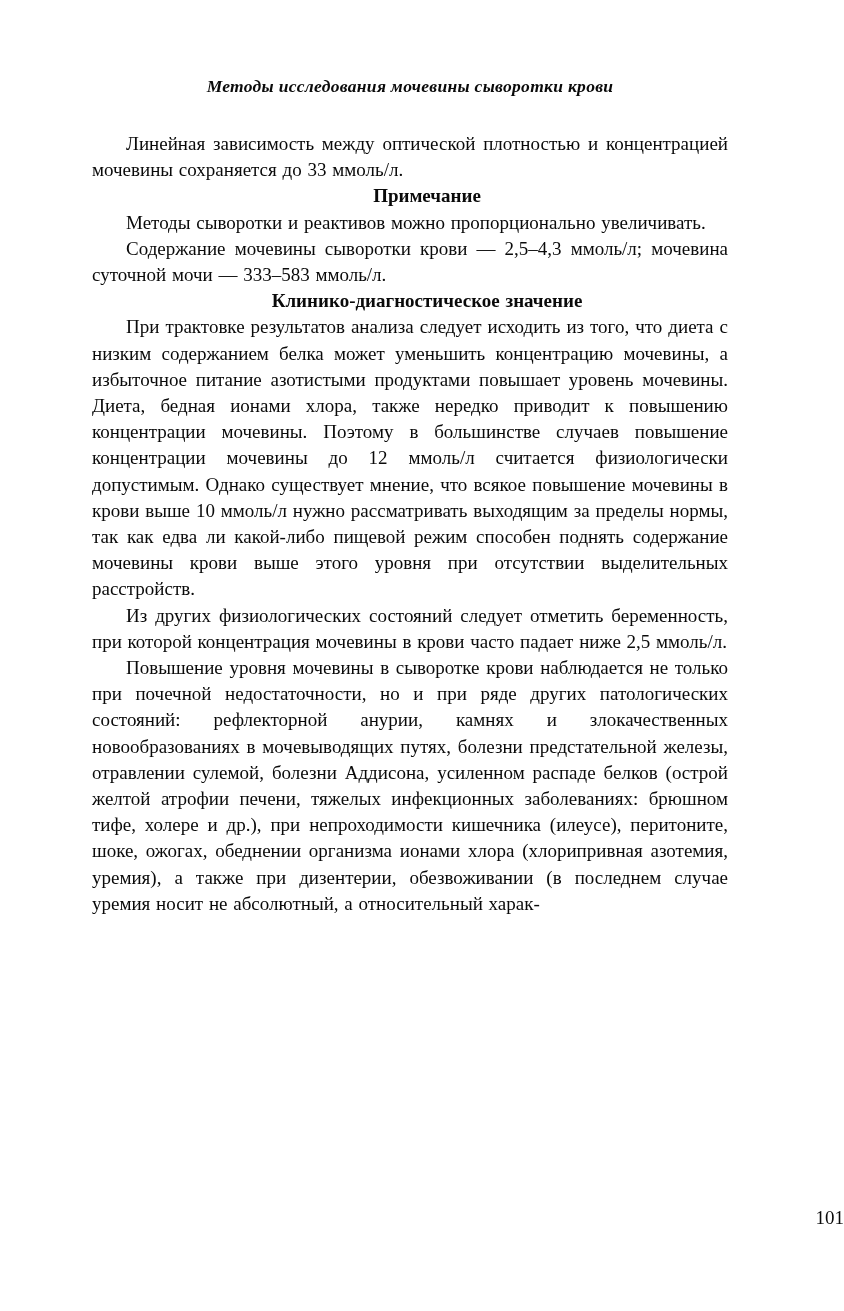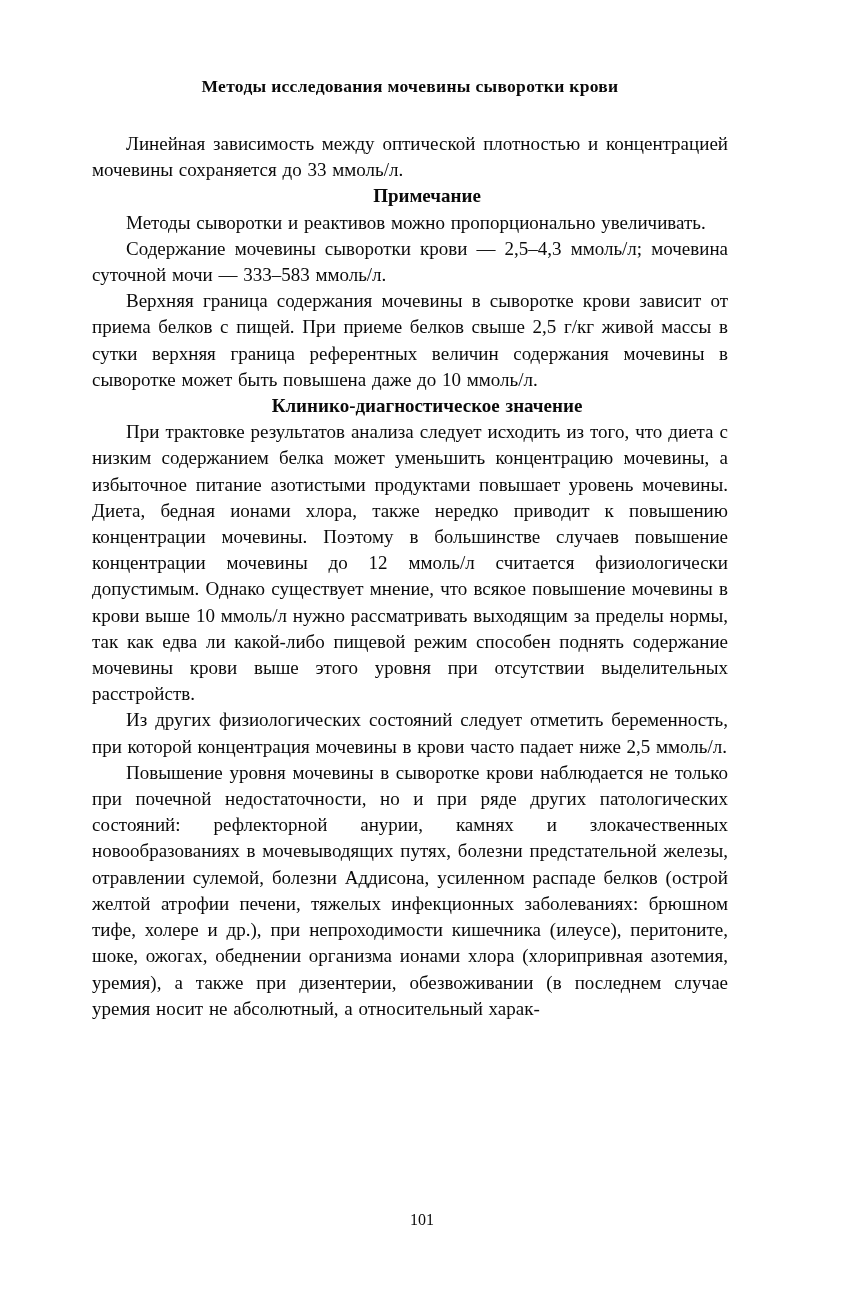--- a/index.html
+++ b/index.html
@@ -22,58 +22,58 @@
     left: 92px;
     top: 76px;
     width: 636px;
   }
   .running-head {
     text-align: center;
     font-weight: bold;
     font-size: 17.5px;
     letter-spacing: 0.3px;
     margin: 0 0 34px 0;
+    font-style: italic;
   }
   .para {
     margin: 0;
     font-size: 19px;
     line-height: 26.2px;
     text-align: justify;
     text-indent: 34px;
     word-spacing: 1px;
   }
   .para.heading {
     font-weight: bold;
     text-align: center;
   }
   .page-number {
     position: absolute;
     left: 0;
     bottom: 82px;
     width: 100%;
-    text-align: center;
-    font-size: 16px;
+    text-align: right;
+    font-size: 19px;
   }
 </style>
 </head>
 <body>
 
 <div class="page">
   <div class="content">
     <div class="running-head">Методы исследования мочевины сыворотки крови</div>
 
     <p class="para">Линейная зависимость между оптической плотностью и концентрацией мочевины сохраняется до 33 ммоль/л.</p>
 
     <p class="para heading">Примечание</p>
 
     <p class="para">Методы сыворотки и реактивов можно пропорционально увеличивать.</p>
 
     <p class="para">Содержание мочевины сыворотки крови — 2,5–4,3 ммоль/л; мочевина суточной мочи — 333–583 ммоль/л.</p>
 
-    <p class="para">Верхняя граница содержания мочевины в сыворотке крови зависит от приема белков с пищей. При приеме белков свыше 2,5 г/кг живой массы в сутки верхняя граница референтных величин содержания мочевины в сыворотке может быть повышена даже до 10 ммоль/л.</p>
 
     <p class="para heading">Клинико-диагностическое значение</p>
 
     <p class="para">При трактовке результатов анализа следует исходить из того, что диета с низким содержанием белка может уменьшить концентрацию мочевины, а избыточное питание азотистыми продуктами повышает уровень мочевины. Диета, бедная ионами хлора, также нередко приводит к повышению концентрации мочевины. Поэтому в большинстве случаев повышение концентрации мочевины до 12 ммоль/л считается физиологически допустимым. Однако существует мнение, что всякое повышение мочевины в крови выше 10 ммоль/л нужно рассматривать выходящим за пределы нормы, так как едва ли какой-либо пищевой режим способен поднять содержание мочевины крови выше этого уровня при отсутствии выделительных расстройств.</p>
 
     <p class="para">Из других физиологических состояний следует отметить беременность, при которой концентрация мочевины в крови часто падает ниже 2,5 ммоль/л.</p>
 
     <p class="para">Повышение уровня мочевины в сыворотке крови наблюдается не только при почечной недостаточности, но и при ряде других патологических состояний: рефлекторной анурии, камнях и злокачественных новообразованиях в мочевыводящих путях, болезни предстательной железы, отравлении сулемой, болезни Аддисона, усиленном распаде белков (острой желтой атрофии печени, тяжелых инфекционных заболеваниях: брюшном тифе, холере и др.), при непроходимости кишечника (илеусе), перитоните, шоке, ожогах, обеднении организма ионами хлора (хлорипривная азотемия, уремия), а также при дизентерии, обезвоживании (в последнем случае уремия носит не абсолютный, а относительный харак-</p>
   </div>
 

